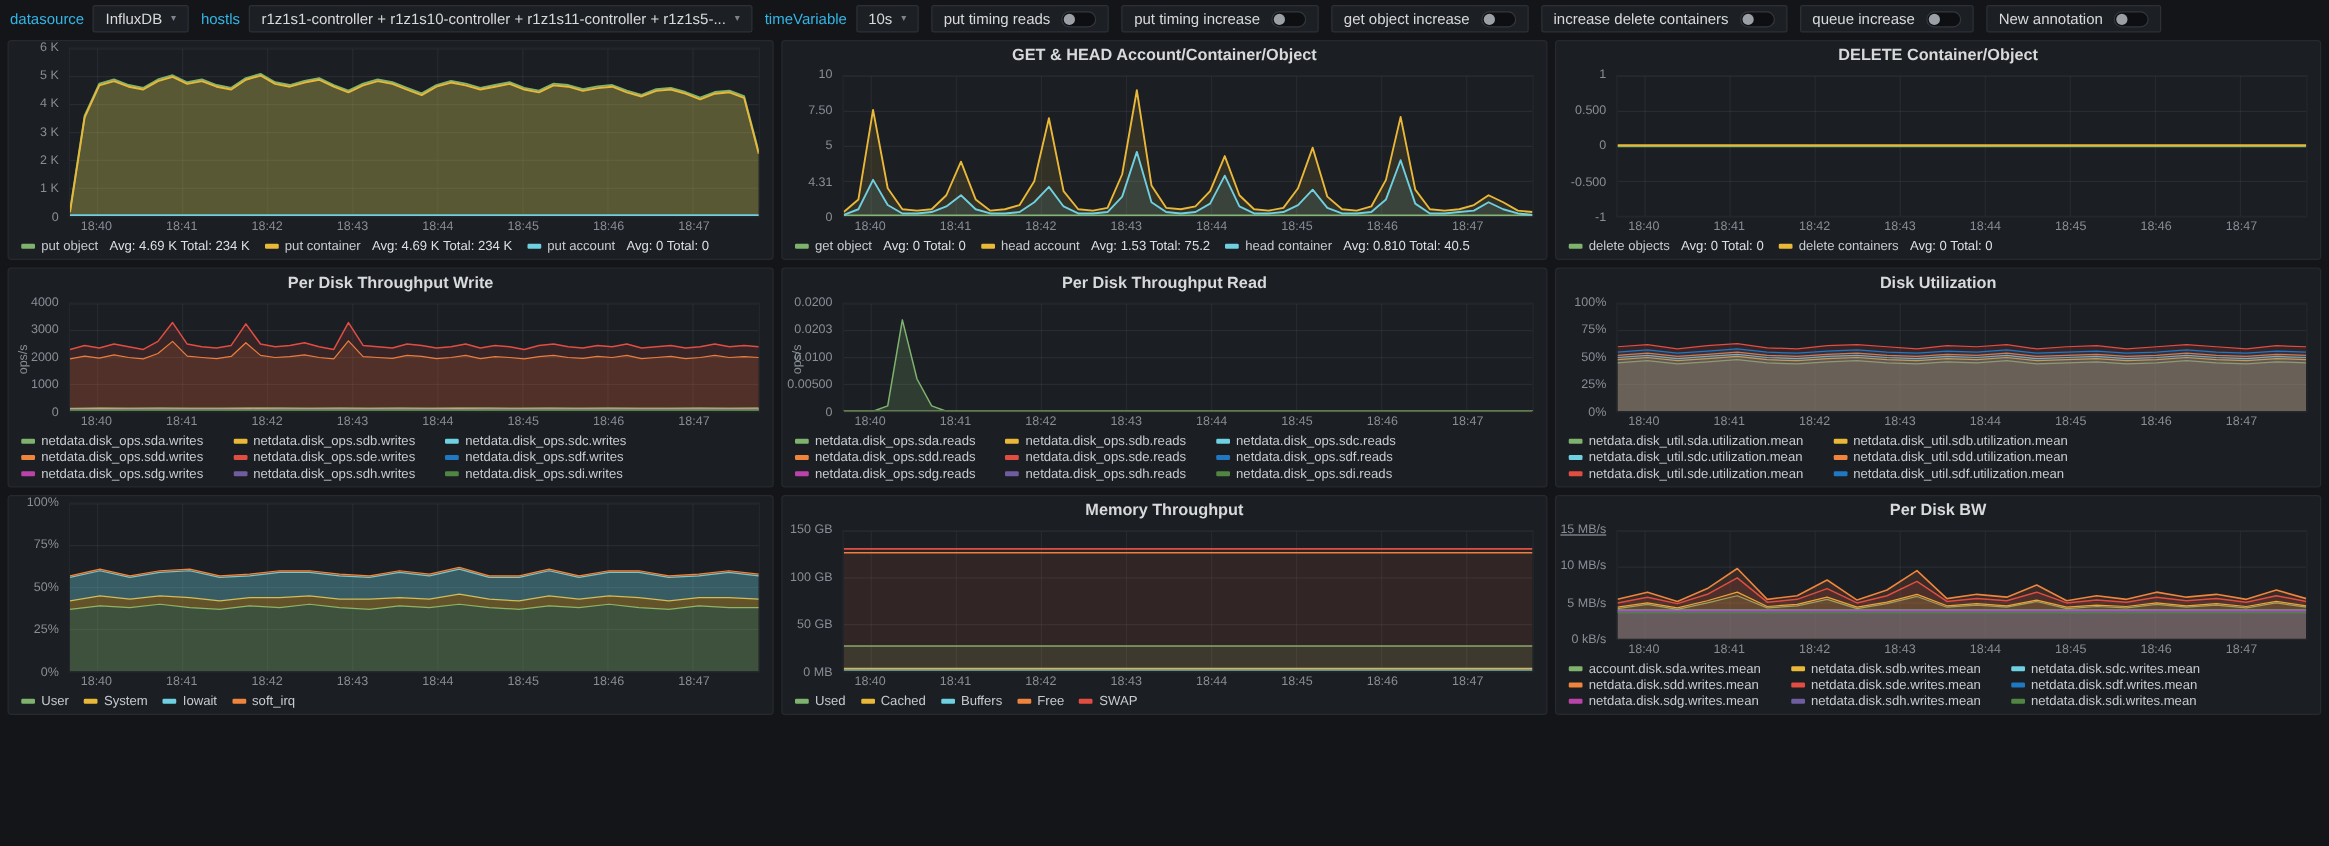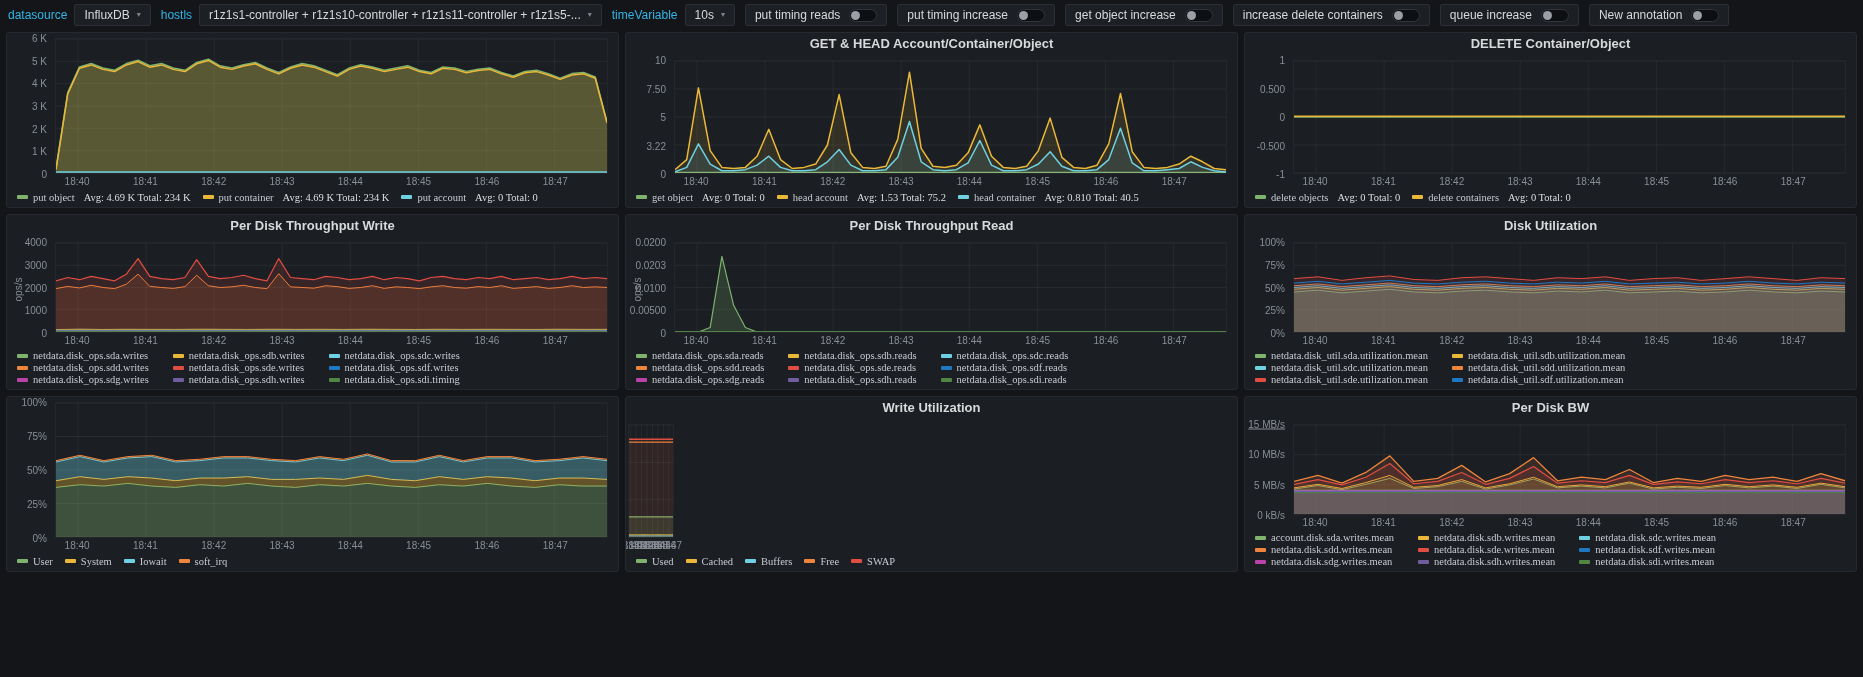--- a/index.html
+++ b/index.html
@@ -66,21 +66,21 @@
   }
   .plot { position:relative; border:1px solid rgba(255,255,255,0.04); cursor:crosshair; }
   .plot svg { display:block; width:100%; height:100%; }
   .corner {}
   .x-ticks { position:relative; }
   .xtick {
     position:absolute; top:2px; transform:translateX(-50%);
     font-size:10px; color:#898e96;
   }
   
-  .legend { padding:2px 10px 4px; min-height:18px; overflow:hidden;font-family:Liberation Serif, serif; }
+  .legend { padding:2px 10px 4px; min-height:18px; overflow:hidden; }
   .legend.inline { display:flex; align-items:center; gap:12px; white-space:nowrap; }
   .legend.cols3, .legend.cols2 {
     display:grid; column-gap:24px; row-gap:1px; justify-content:start;
   }
   .legend.cols3 { grid-template-columns:repeat(3,max-content); }
   .legend.cols2 { grid-template-columns:repeat(2,max-content); }
   .legend-item { display:flex; align-items:center; gap:5px; font-size:10.5px; cursor:pointer; }
   .legend-icon { width:11px; height:4px; border-radius:1px; flex:none; }
   .legend-label { color:#c7cbd1; }
   .legend-stats { color:#dddfe3; margin-left:4px; }
@@ -228,21 +228,21 @@
   </section>
 
   <section class="panel">
     <h2 class="panel-title">GET &amp; HEAD Account/Container/Object</h2>
     <div class="chart-grid">
 
       <div class="y-ticks">
           <span class="ytick" style="top: 0%;">10</span>
           <span class="ytick" style="top: 25%;">7.50</span>
           <span class="ytick" style="top: 50%;">5</span>
-          <span class="ytick" style="top: 75%;">3.22</span>
+          <span class="ytick" style="top: 75%;">4.31</span>
           <span class="ytick" style="top: 100%;">0</span>
         </div>
       <div class="plot">
           <svg viewBox="0 0 1000 100" preserveAspectRatio="none">
             <line x1="0" y1="0" x2="1000" y2="0" stroke="rgba(255,255,255,0.06)" stroke-width="1" vector-effect="non-scaling-stroke"></line>
             <line x1="0" y1="25" x2="1000" y2="25" stroke="rgba(255,255,255,0.06)" stroke-width="1" vector-effect="non-scaling-stroke"></line>
             <line x1="0" y1="50" x2="1000" y2="50" stroke="rgba(255,255,255,0.06)" stroke-width="1" vector-effect="non-scaling-stroke"></line>
             <line x1="0" y1="75" x2="1000" y2="75" stroke="rgba(255,255,255,0.06)" stroke-width="1" vector-effect="non-scaling-stroke"></line>
             <line x1="0" y1="100" x2="1000" y2="100" stroke="rgba(255,255,255,0.06)" stroke-width="1" vector-effect="non-scaling-stroke"></line>
             <line x1="40" y1="0" x2="40" y2="100" stroke="rgba(255,255,255,0.05)" stroke-width="1" vector-effect="non-scaling-stroke"></line>
@@ -433,21 +433,21 @@
         <span class="legend-item">
           <span class="legend-icon" style="background: rgb(186, 67, 169);"></span>
           <span class="legend-label">netdata.disk_ops.sdg.writes</span>
         </span>
         <span class="legend-item">
           <span class="legend-icon" style="background: rgb(112, 93, 160);"></span>
           <span class="legend-label">netdata.disk_ops.sdh.writes</span>
         </span>
         <span class="legend-item">
           <span class="legend-icon" style="background: rgb(80, 134, 66);"></span>
-          <span class="legend-label">netdata.disk_ops.sdi.timing</span>
+          <span class="legend-label">netdata.disk_ops.sdi.writes</span>
         </span>
       </div>
   </section>
 
   <section class="panel">
     <h2 class="panel-title">Per Disk Throughput Read</h2>
     <div class="chart-grid">
       <span class="y-unit" style="display: block;">ops/s</span>
       <div class="y-ticks">
           <span class="ytick" style="top: 0%;">0.0200</span>
@@ -676,23 +676,29 @@
           <span class="legend-label">Iowait</span>
         </span>
         <span class="legend-item">
           <span class="legend-icon" style="background: rgb(239, 132, 60);"></span>
           <span class="legend-label">soft_irq</span>
         </span>
       </div>
   </section>
 
   <section class="panel">
-    <h2 class="panel-title">Write Utilization</h2>
+    <h2 class="panel-title">Memory Throughput</h2>
     <div class="chart-grid">
 
+      <div class="y-ticks">
+          <span class="ytick" style="top: 0%;">150 GB</span>
+          <span class="ytick" style="top: 33.3333%;">100 GB</span>
+          <span class="ytick" style="top: 66.6667%;">50 GB</span>
+          <span class="ytick" style="top: 100%;">0 MB</span>
+        </div>
       <div class="plot">
           <svg viewBox="0 0 1000 100" preserveAspectRatio="none">
             <line x1="0" y1="0" x2="1000" y2="0" stroke="rgba(255,255,255,0.06)" stroke-width="1" vector-effect="non-scaling-stroke"></line>
             <line x1="0" y1="33.33333333333333" x2="1000" y2="33.33333333333333" stroke="rgba(255,255,255,0.06)" stroke-width="1" vector-effect="non-scaling-stroke"></line>
             <line x1="0" y1="66.66666666666666" x2="1000" y2="66.66666666666666" stroke="rgba(255,255,255,0.06)" stroke-width="1" vector-effect="non-scaling-stroke"></line>
             <line x1="0" y1="100" x2="1000" y2="100" stroke="rgba(255,255,255,0.06)" stroke-width="1" vector-effect="non-scaling-stroke"></line>
             <line x1="40" y1="0" x2="40" y2="100" stroke="rgba(255,255,255,0.05)" stroke-width="1" vector-effect="non-scaling-stroke"></line>
             <line x1="163.5" y1="0" x2="163.5" y2="100" stroke="rgba(255,255,255,0.05)" stroke-width="1" vector-effect="non-scaling-stroke"></line>
             <line x1="287" y1="0" x2="287" y2="100" stroke="rgba(255,255,255,0.05)" stroke-width="1" vector-effect="non-scaling-stroke"></line>
             <line x1="410.5" y1="0" x2="410.5" y2="100" stroke="rgba(255,255,255,0.05)" stroke-width="1" vector-effect="non-scaling-stroke"></line>

